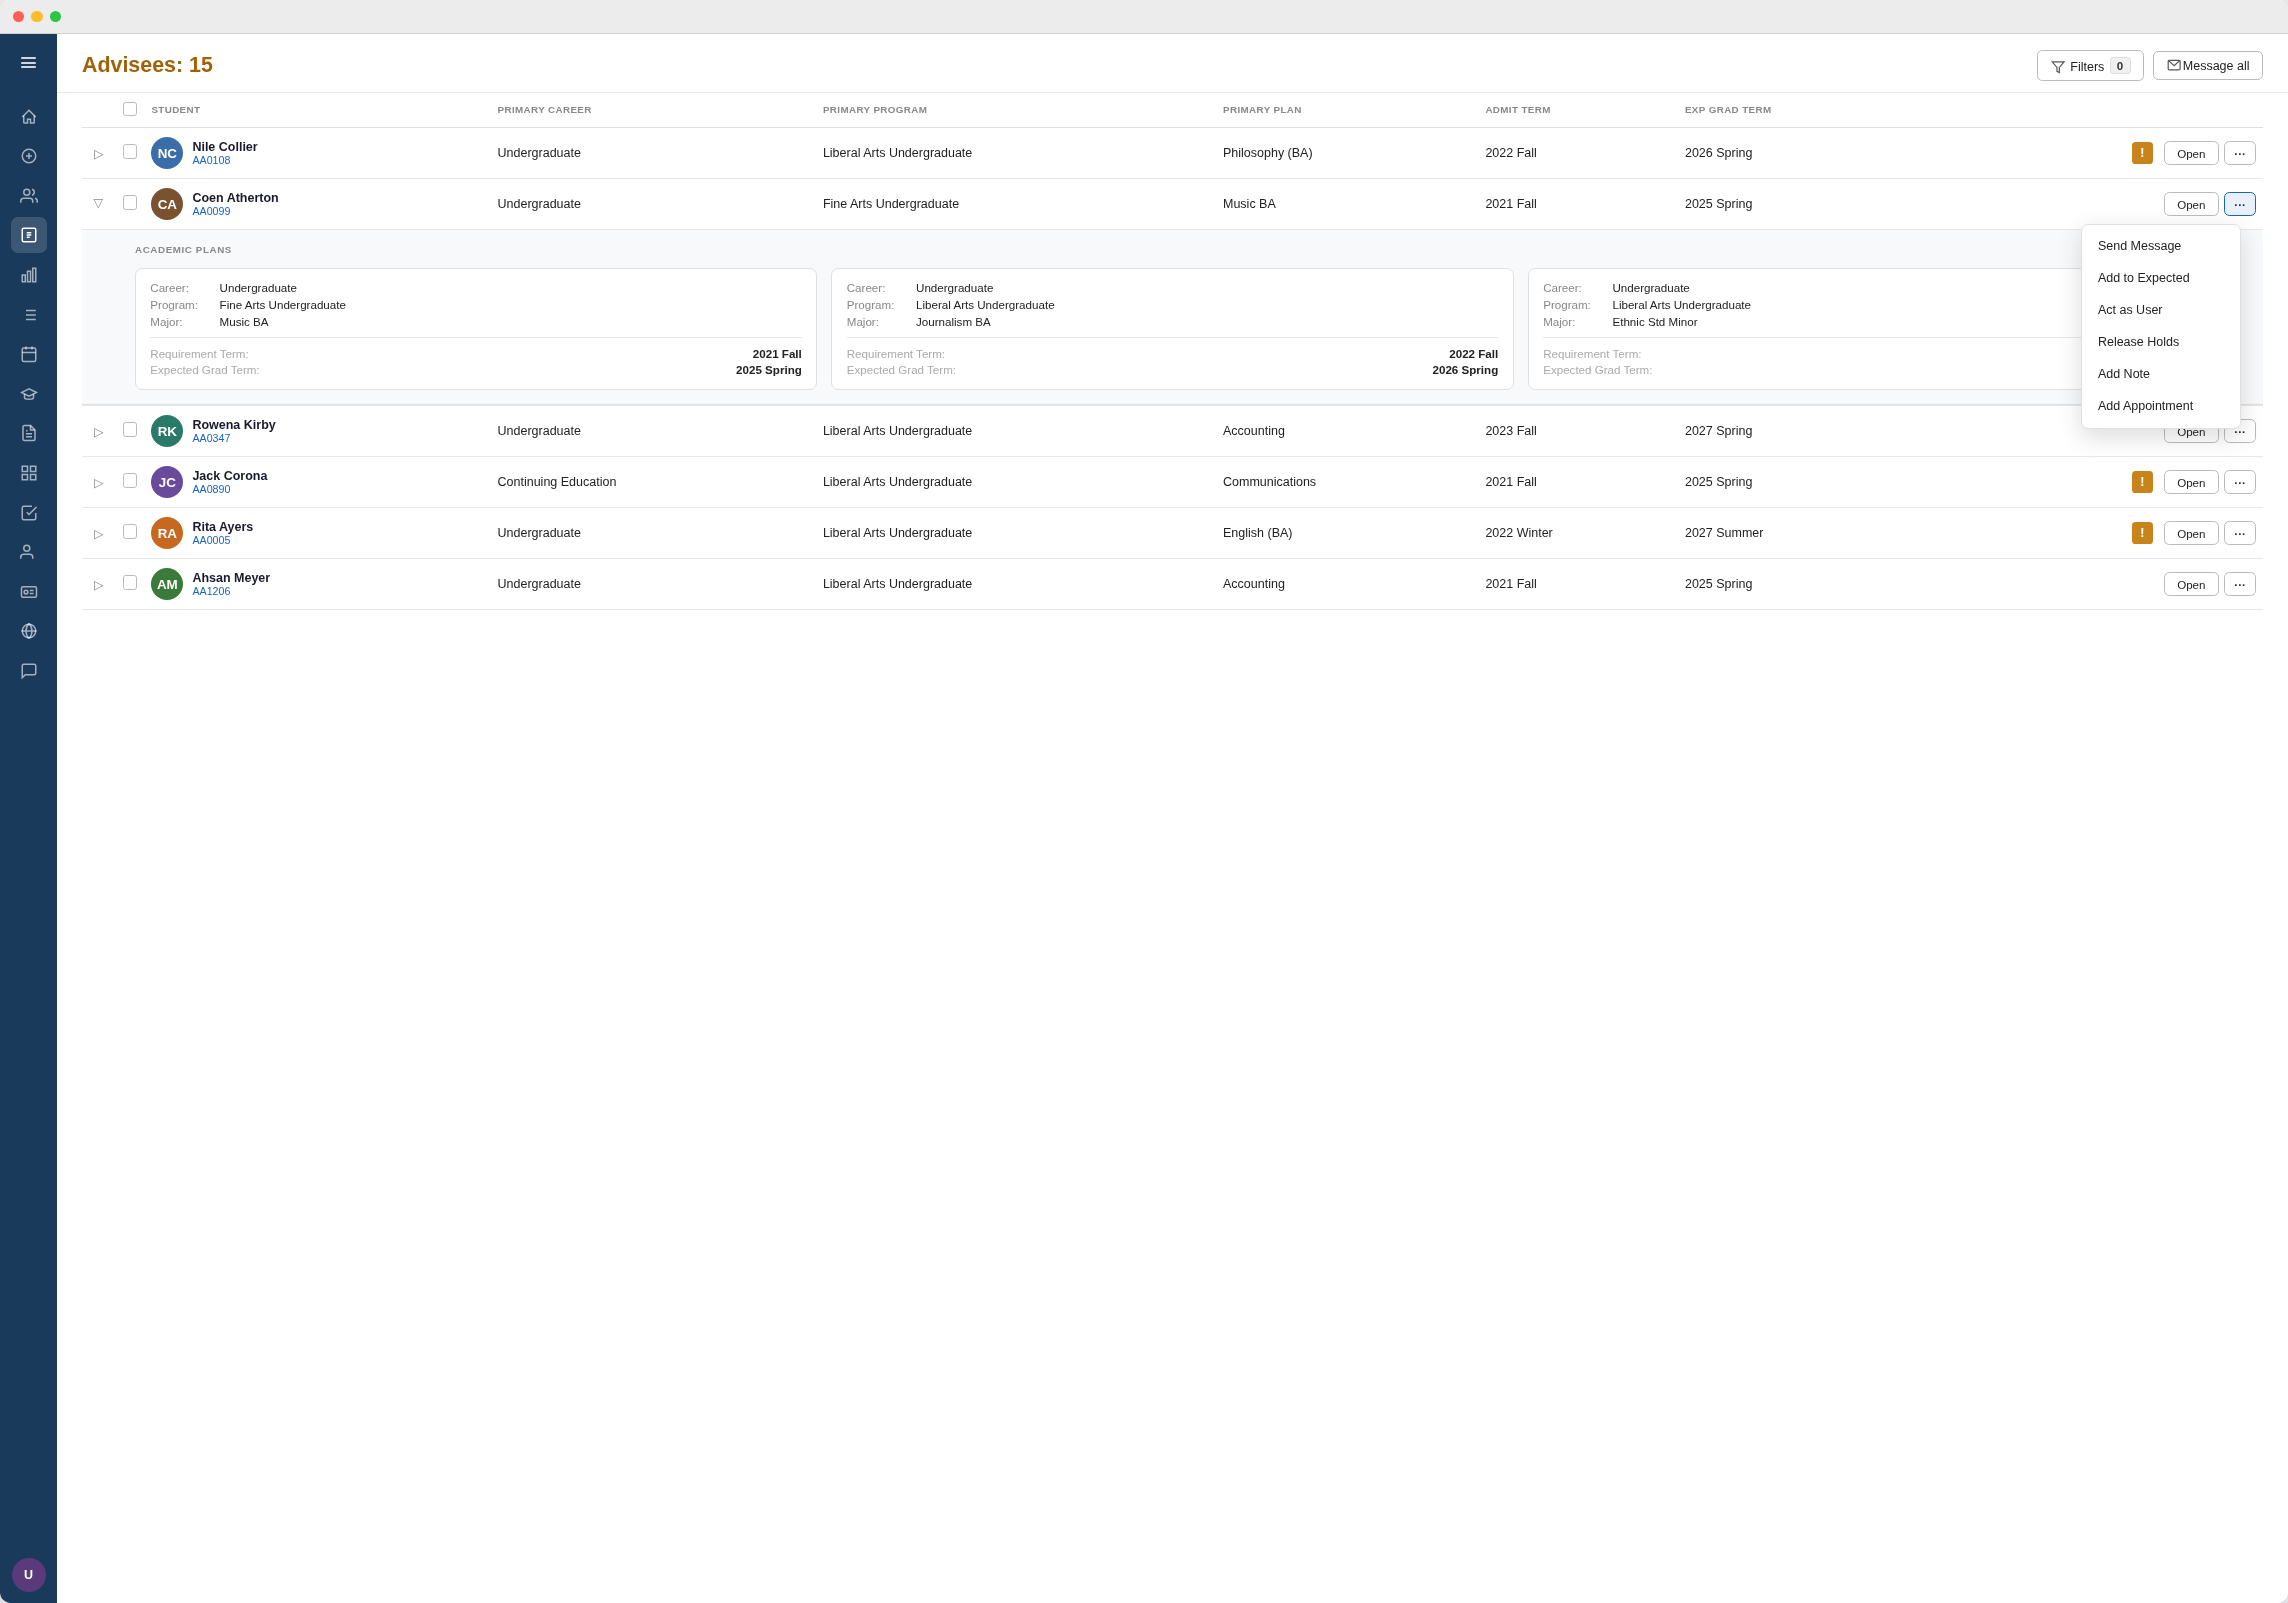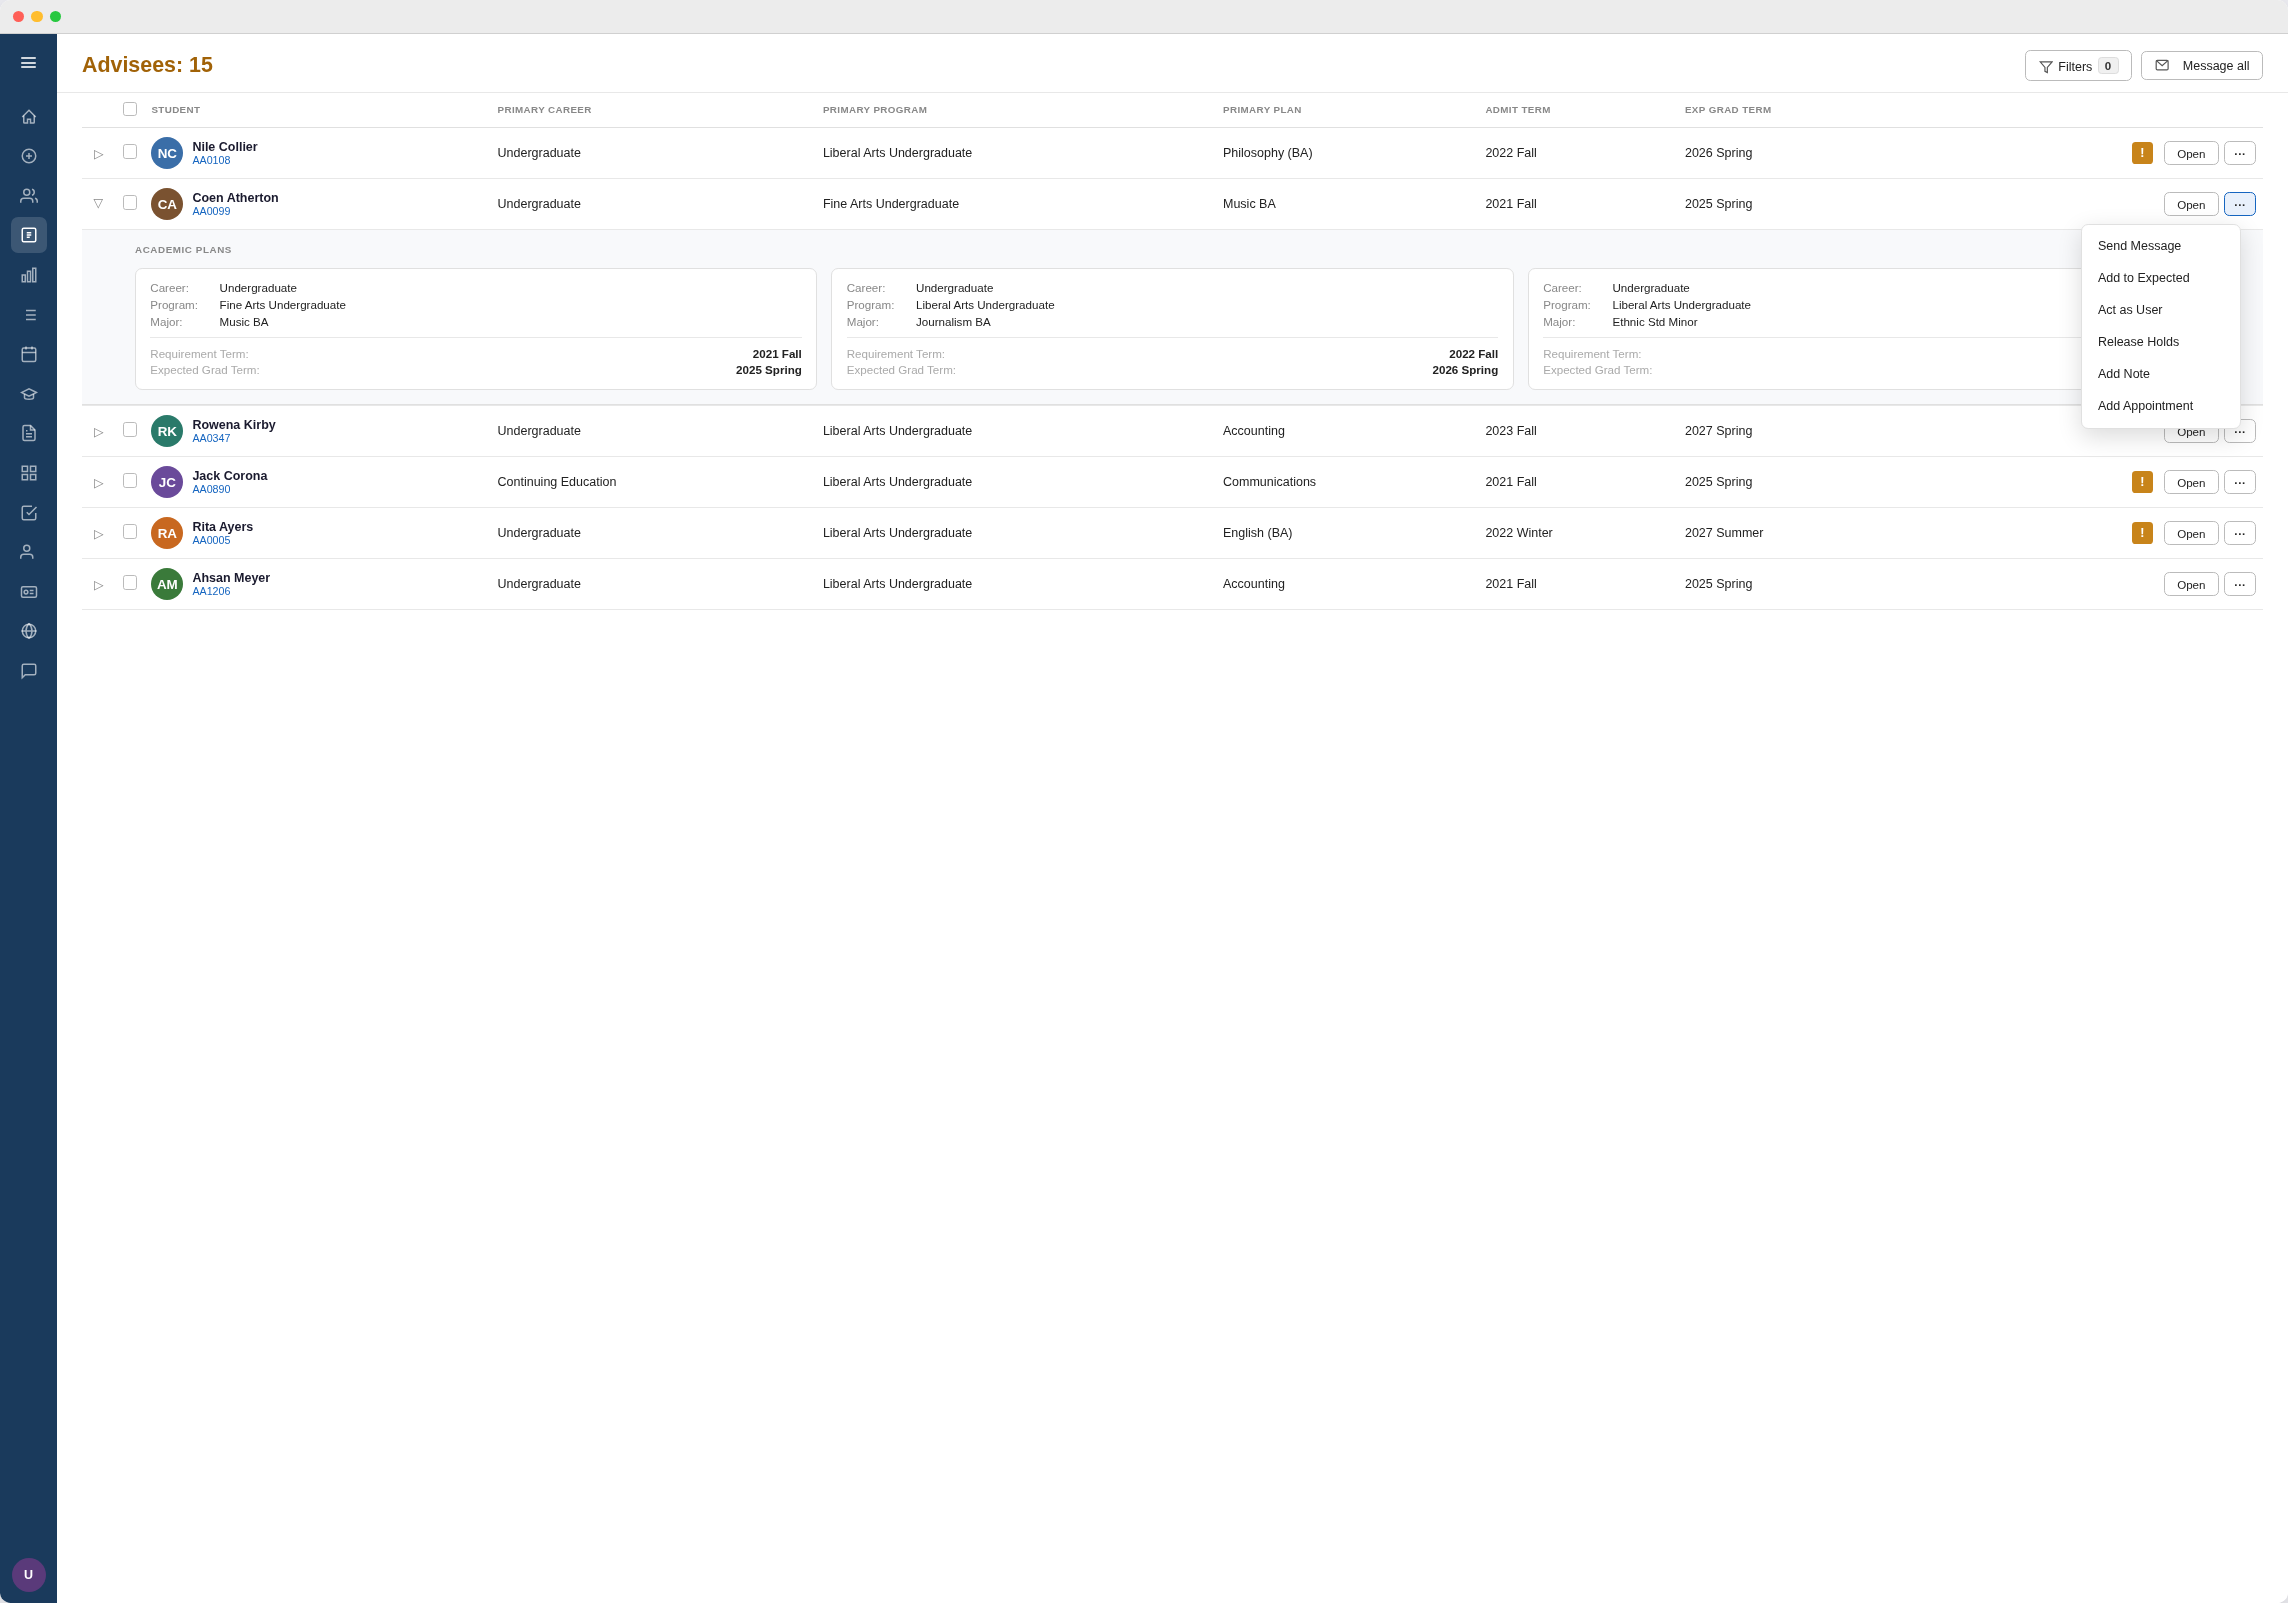--- a/index.html
+++ b/index.html
@@ -29,21 +29,21 @@
     .topbar { height: 50px; display: flex; align-items: center; padding: 0 25px; border-bottom: 0.9px solid #e8e8e8; flex-shrink: 0; }
     .topbar-title { font-size: 19.6px; font-weight: 600; color: #1a1a2e; flex: 1; }
     .watchlist-btn { border: 1.3px solid #bbb; border-radius: 5.3px; padding: 6.2px 12.5px; font-size: 12.5px; font-weight: 500; color: #222; background: #fff; cursor: pointer; display: flex; align-items: center; gap: 7.1px; }
     .watchlist-badge { background: #1a3a5c; color: #fff; border-radius: 3.6px; padding: 0.9px 6.2px; font-size: 11.6px; font-weight: 600; }
 
     
     .subheader { padding: 16px 25px 10.7px; display: flex; align-items: center; border-bottom: 0.9px solid #e8e8e8; flex-shrink: 0; }
     .advisees-count { font-size: 21.4px; font-weight: 700; color: #a16207; flex: 1; }
     .filter-btn { border: 1.3px solid #bbb; border-radius: 5.3px; padding: 6.2px 12.5px; font-size: 12.5px; font-weight: 500; color: #222; background: #fff; cursor: pointer; display: flex; align-items: flex-end; gap: 5.3px; margin-right: 9px; }
     .filter-badge { background: #f0f0f0; border-radius: 3.6px; padding: 0.9px 6.2px; font-size: 11.6px; font-weight: 600; color: #333; border: 0.9px solid #ddd; }
-    .message-btn { border: 1.3px solid #bbb; border-radius: 5.3px; padding: 6.2px 12.5px; font-size: 12.5px; font-weight: 500; color: #222; background: #fff; cursor: pointer; display: flex; align-items: center; gap: 14px; }
+    .message-btn { border: 1.3px solid #bbb; border-radius: 5.3px; padding: 6.2px 12.5px; font-size: 12.5px; font-weight: 500; color: #222; background: #fff; cursor: pointer; display: flex; align-items: center; gap: 2px; }
 
     
     .table-wrap { flex: 1; overflow-y: auto; padding: 0 25px; }
     table { width: 100%; border-collapse: collapse; }
     thead th { font-size: 9.8px; font-weight: 700; color: #888; text-transform: uppercase; letter-spacing: 0.04em; padding: 9px 7.1px; border-bottom: 1.3px solid #e0e0e0; text-align: left; white-space: nowrap; }
     thead th:first-child { width: 18px; }
     thead th:nth-child(2) { width: 28.5px; }
 
     tbody tr { border-bottom: 0.9px solid #e8e8e8; }
     tbody td { padding: 9px 7.1px; vertical-align: middle; font-size: 12.5px; color: #222; }

